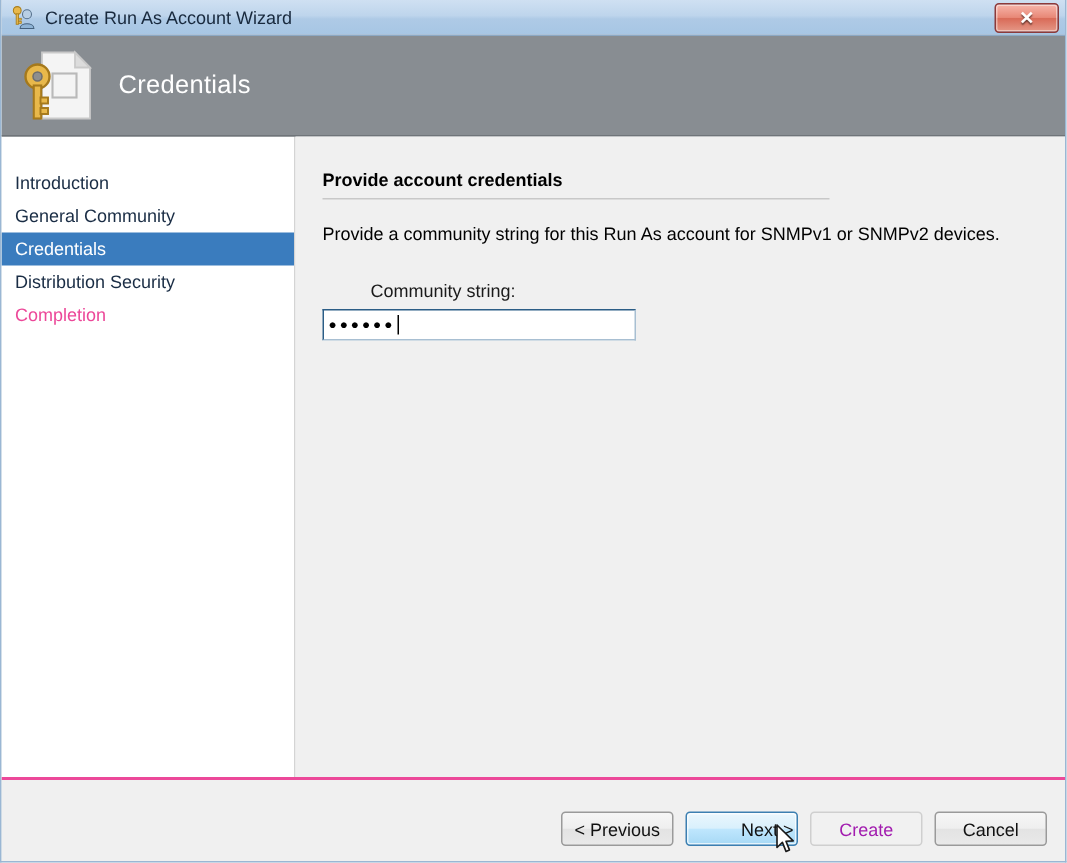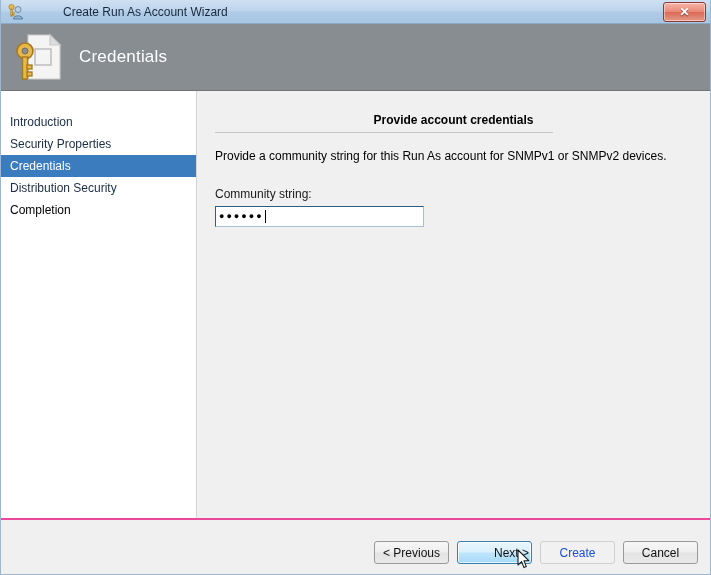--- a/index.html
+++ b/index.html
@@ -31,21 +31,20 @@
   
   .titlebar {
     position: relative;
     height: 24px;
     background: linear-gradient(to bottom, #cfe0f2 0%, #bed5ec 45%, #aecae6 55%, #a7c6e4 100%);
     border-bottom: 1px solid #8ba8c4;
     display: flex;
     align-items: center;
     padding-left: 6px;
     box-sizing: border-box;
-    gap: 33px;
   }
   .title-icon {
     width: 17px;
     height: 17px;
     position: relative;
     flex: 0 0 auto;
     margin-right: 6px;
   }
   .title-text {
     font-family: "Liberation Sans", sans-serif;
@@ -125,56 +124,56 @@
     color: #1a2d45;
     white-space: nowrap;
     cursor: default;
     box-sizing: border-box;
   }
   .nav-item.selected {
     background: #3a7cbe;
     color: #ffffff;
   }
   .nav-item.disabled {
-    color: #000000;
+    color: #ec4899;
   }
 
   .content {
     flex: 1 1 auto;
     background: #f0f0f0;
     box-sizing: border-box;
     padding: 22px 18px 0 18px;
     position: relative;
   }
   .section-title {
     font-family: "Liberation Sans", sans-serif;
     font-size: 12px;
     font-weight: bold;
     color: #000000;
     margin: 0 0 5px 0;
-    text-align: center;
   }
   .section-rule {
     height: 1px;
     background: #c8c8c8;
     width: 338px;
     margin-bottom: 16px;
   }
   .description {
     font-family: "Liberation Sans", sans-serif;
     font-size: 12px;
     color: #000000;
     margin-bottom: 24px;
     white-space: nowrap;
   }
   .field-label {
     font-family: "Liberation Sans", sans-serif;
     font-size: 12px;
     color: #1a1a1a;
     margin-bottom: 5px;
+    margin-left: 32px;
   }
   .text-input {
     width: 209px;
     height: 21px;
     box-sizing: border-box;
     background: #ffffff;
     border: 1px solid #2b5d86;
     border-right-color: #a8bfd2;
     border-bottom-color: #a8bfd2;
     font-family: "Liberation Sans", sans-serif;
@@ -231,21 +230,21 @@
   }
   .btn.hover {
     border-color: #3c7fb1;
     background: linear-gradient(to bottom, #eaf6fd 0%, #d9f0fc 48%, #bee6fd 52%, #a7d9f5 100%);
     box-shadow: inset 0 0 0 1px rgba(255,255,255,0.7);
     padding-left: 34px;
   }
   .btn.disabled {
     border-color: #cfcfcf;
     background: #f1f1f1;
-    color: #1d4ed8;
+    color: #a21caf;
   }
 
   
   .cursor {
     position: absolute;
     left: 516px;
     top: 549px;
     width: 14px;
     height: 21px;
     pointer-events: none;
@@ -287,21 +286,21 @@
         <rect x="16" y="43" width="5" height="4" fill="#e8b84b" stroke="#a5791c" stroke-width="1.3"></rect>
       </svg>
     </div>
     <div class="banner-title">Credentials</div>
   </div>
 
   <div class="body-area">
 
     <div class="sidebar">
       <div class="nav-item">Introduction</div>
-      <div class="nav-item">Security Properties</div>
+      <div class="nav-item">General Community</div>
       <div class="nav-item selected">Credentials</div>
       <div class="nav-item">Distribution Security</div>
       <div class="nav-item disabled">Completion</div>
     </div>
 
     <div class="content">
       <div class="section-title">Provide account credentials</div>
       <div class="section-rule"></div>
       <div class="description">Provide a community string for this Run As account for SNMPv1 or SNMPv2 devices.</div>
       <div class="field-label">Community string:</div>

